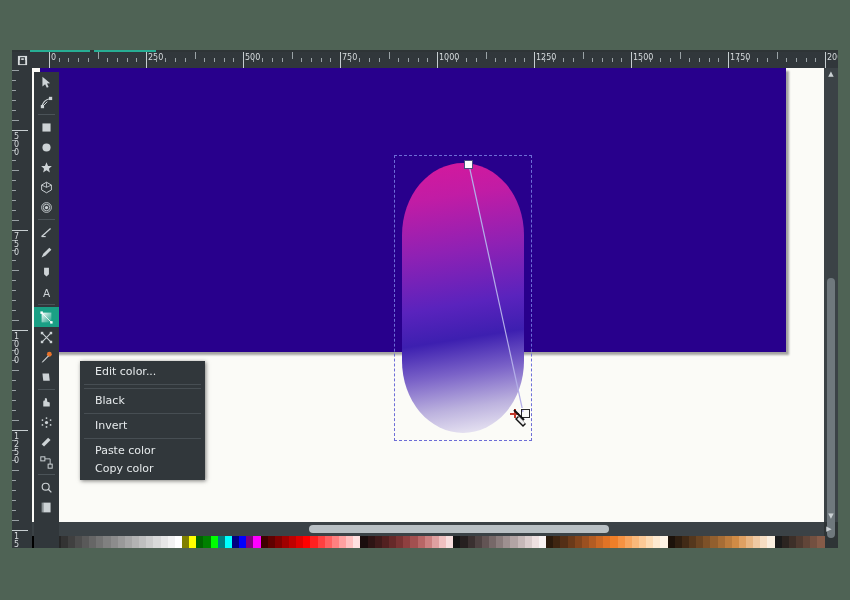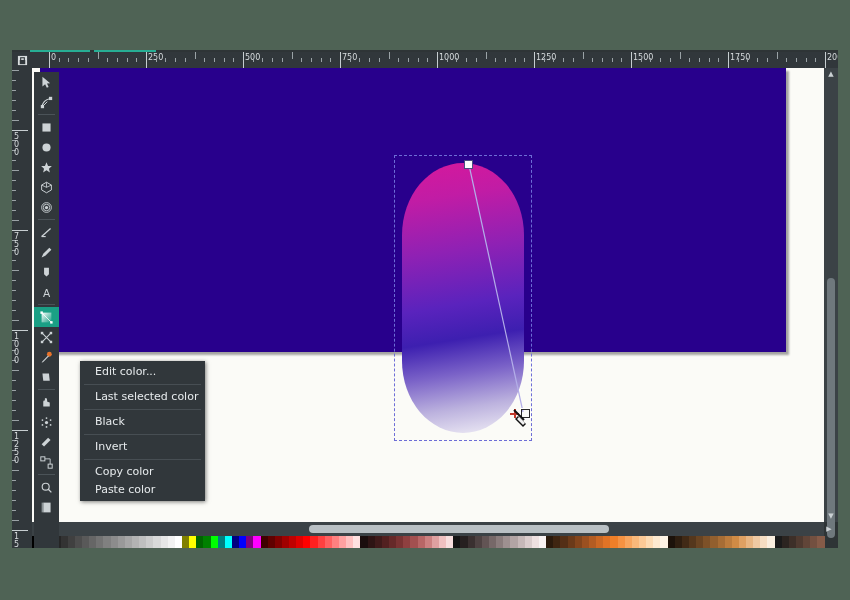--- a/index.html
+++ b/index.html
@@ -658,23 +658,22 @@
       <div class="sw" style="background: rgb(61, 47, 40);"></div>
       <div class="sw" style="background: rgb(79, 58, 48);"></div>
       <div class="sw" style="background: rgb(97, 69, 56);"></div>
       <div class="sw" style="background: rgb(115, 80, 64);"></div>
       <div class="sw" style="background: rgb(133, 91, 72);"></div>
     </div>
 
   <div id="ctx-menu">
       <div class="mi">Edit color...</div>
       <div class="msep"></div>
-      <div class="mi">Last selected color</div>
       <div class="msep"></div>
       <div class="mi">Black</div>
       <div class="msep"></div>
       <div class="mi">Invert</div>
       <div class="msep"></div>
+      <div class="mi">Paste color</div>
       <div class="mi">Copy color</div>
-      <div class="mi">Paste color</div>
     </div>
 
 </div>
 
 </body></html>

